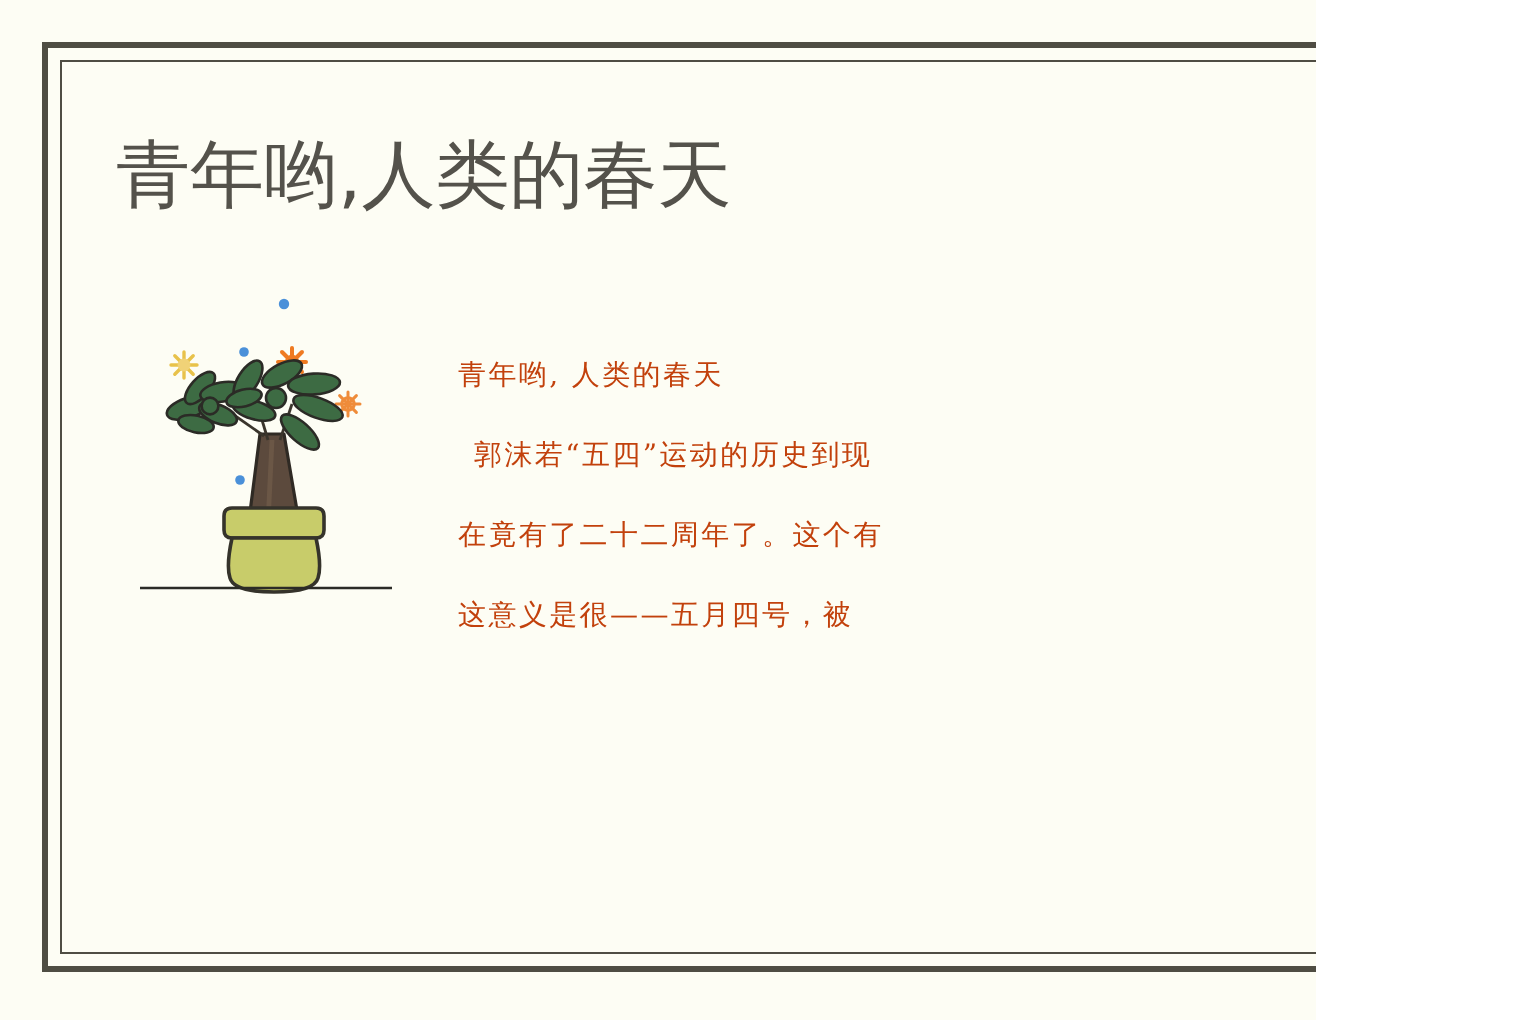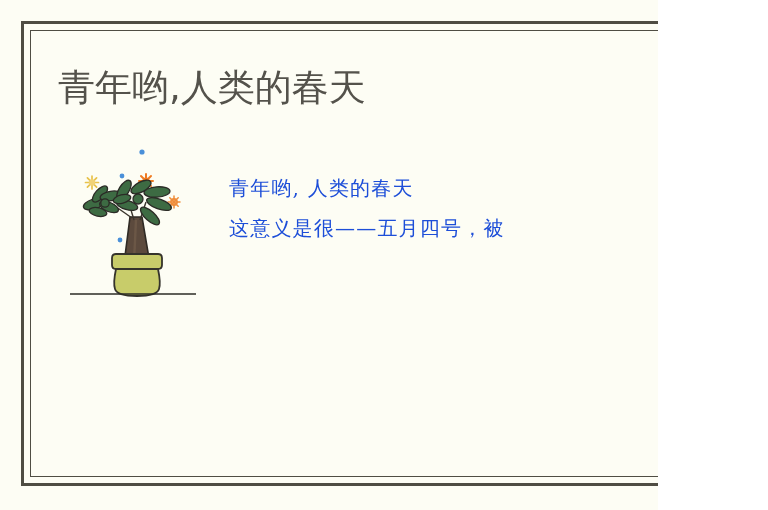--- a/index.html
+++ b/index.html
@@ -61,23 +61,23 @@
     height: 160px;
   }
   .illus svg { display: block; }
 
   
   .bodytext {
     position: absolute;
     left: 229px;
     top: 168px;
     width: 430px;
-    color: #1d4ed8;
+    color: #c2410c;
     font-family: "DejaVu Serif", "Liberation Serif", serif;
-    font-size: 20px;
+    font-size: 14px;
     line-height: 40px;
     letter-spacing: 1.2px;
     font-weight: 400;
   }
   .bodytext .ln { display: block; white-space: pre; }
   .bodytext .ln.indent { padding-left: 8px; }
 </style>
 </head>
 <body>
 
@@ -163,16 +163,18 @@
         <path d="M50 116 q0 -4 4 -4 h42 q4 0 4 4 v7 q0 4 -4 4 h-42 q-4 0 -4 -4 z" fill="#c8cc6a" stroke="#35332b" stroke-width="1.8" stroke-linejoin="round"></path>
         <path d="M54 127 h42 q3 14 1 20 q-2 7 -22 7 q-20 0 -22 -7 q-2 -6 1 -20 z" fill="#c8cc6a" stroke="#35332b" stroke-width="1.8" stroke-linejoin="round"></path>
       </g>
 
       <line x1="8" y1="152" x2="134" y2="152" stroke="#2b2b26" stroke-width="1.3"></line>
     </svg>
   </div>
 
   <div class="bodytext">
     <span class="ln">青年哟, 人类的春天</span>
+    <span class="ln indent">郭沫若“五四”运动的历史到现</span>
+    <span class="ln">在竟有了二十二周年了。这个有</span>
     <span class="ln">这意义是很——五月四号，被</span>
   </div>
 
 </div>
 
 </body></html>

